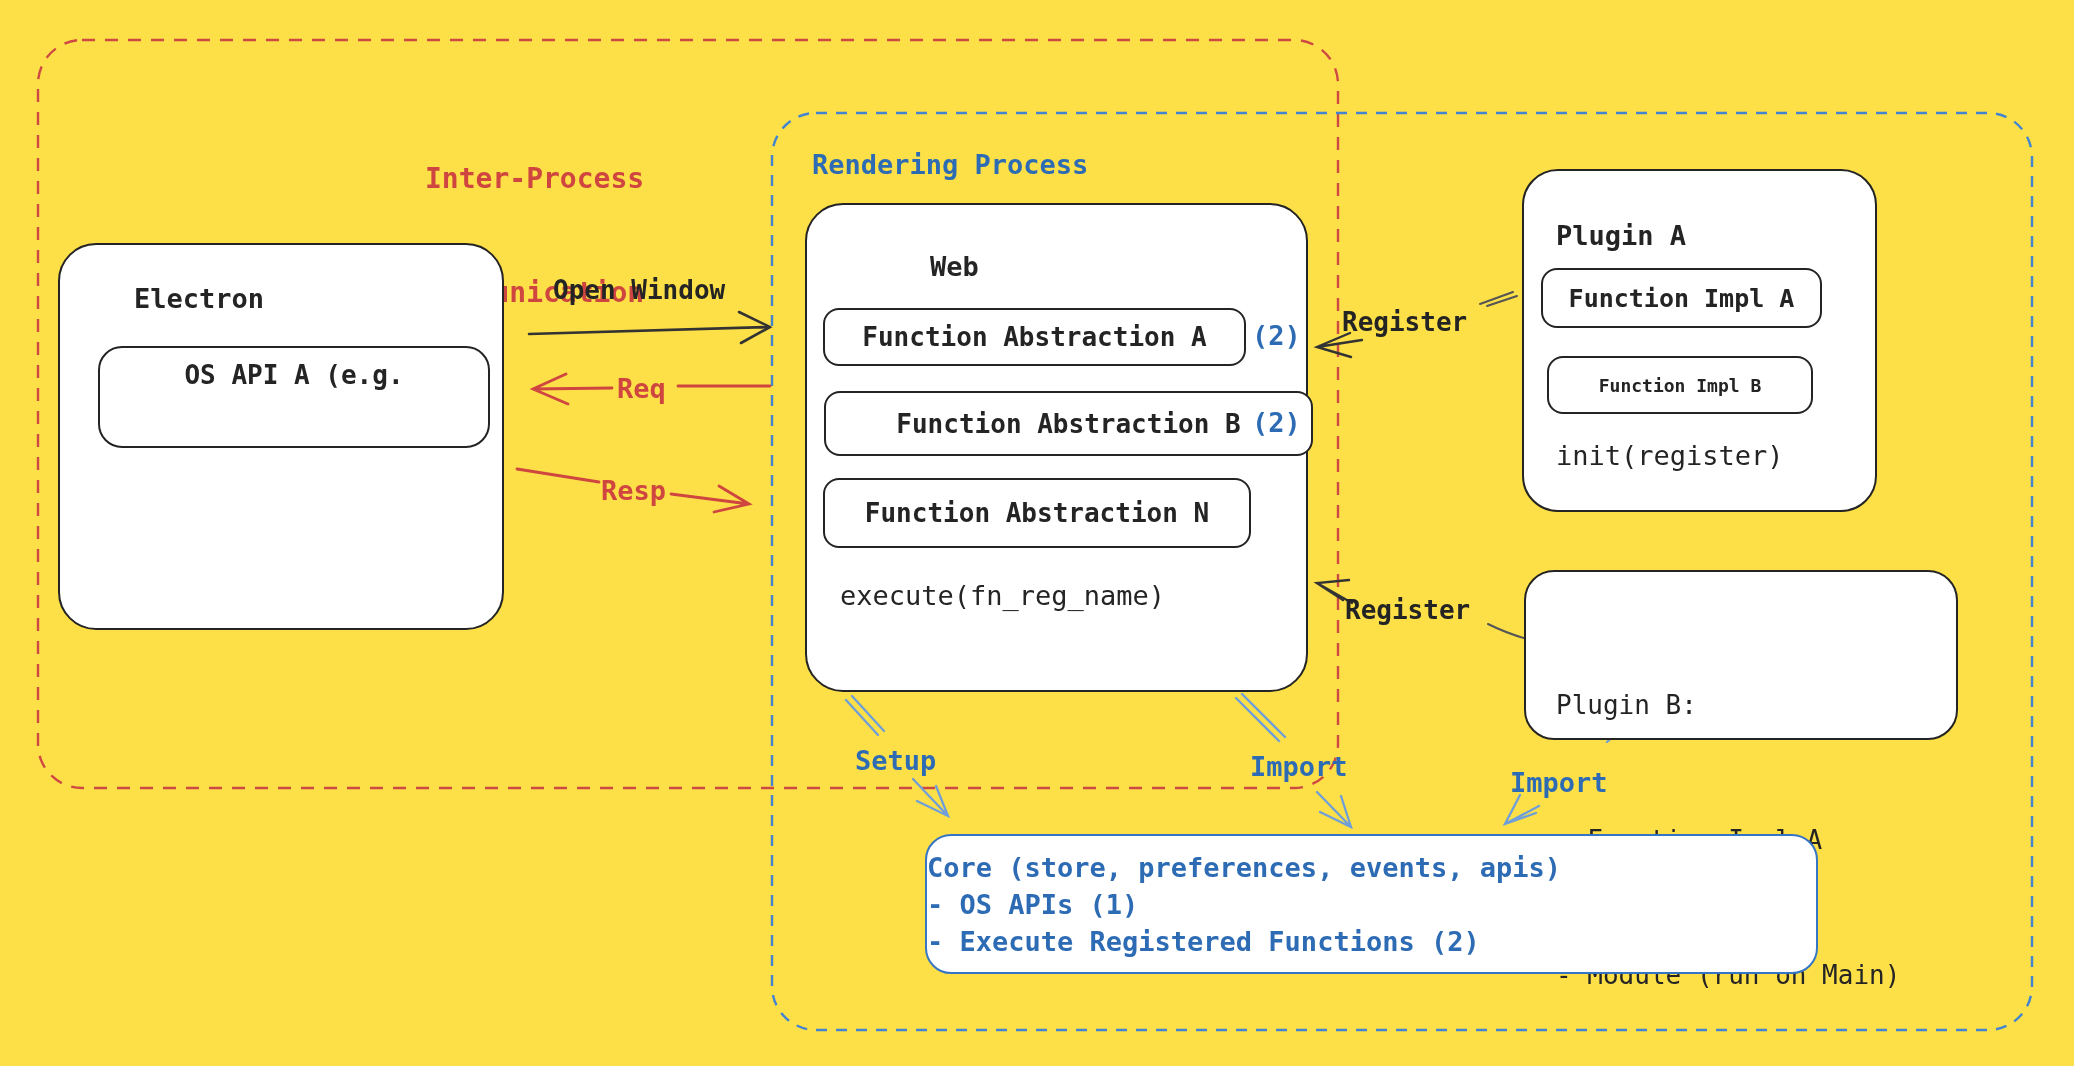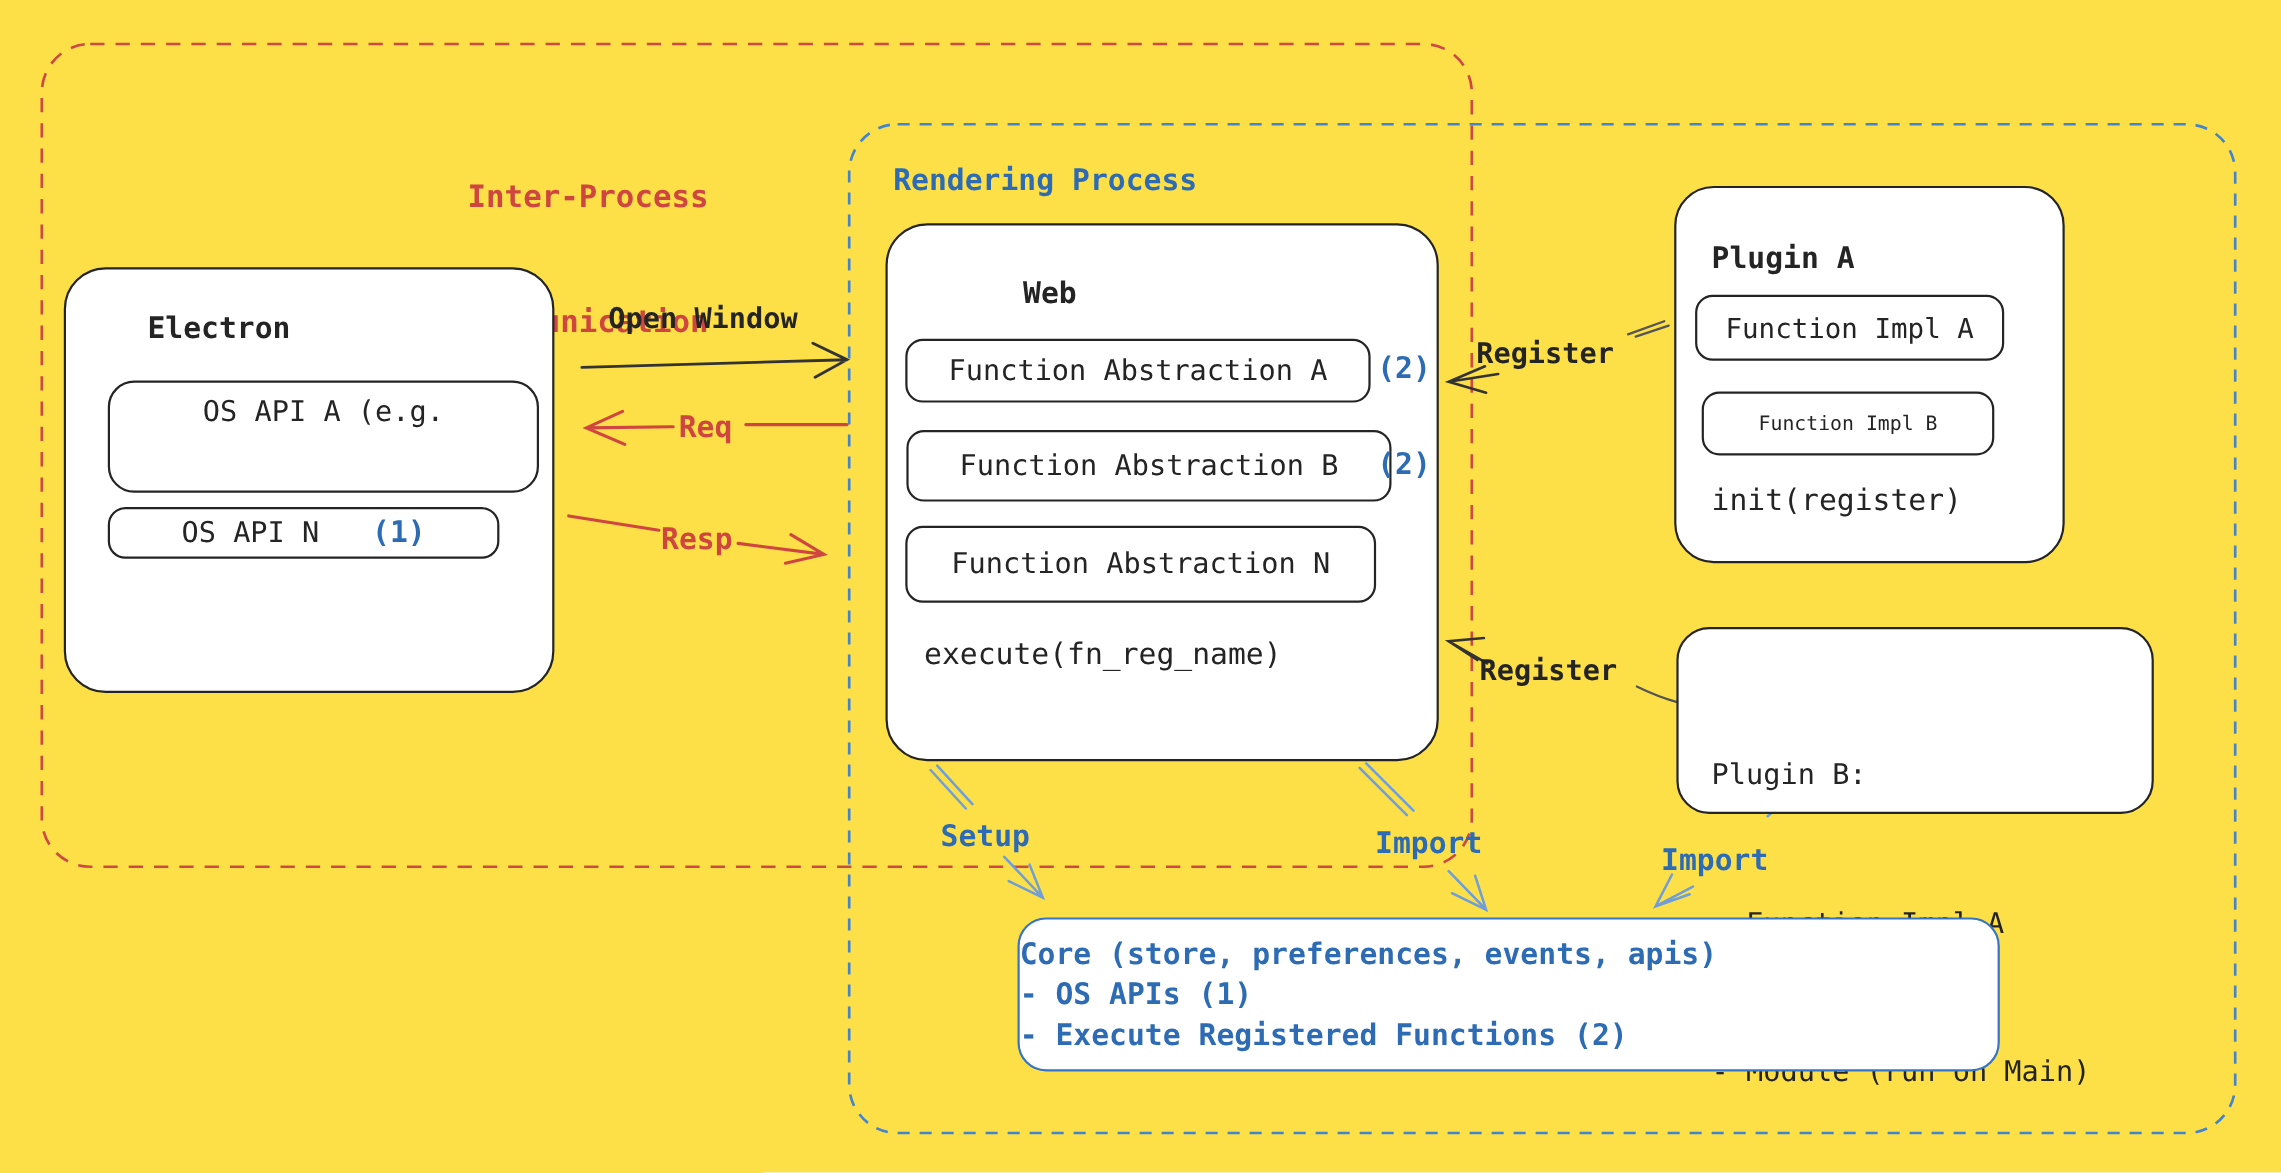--- a/index.html
+++ b/index.html
@@ -13,21 +13,21 @@
     position:absolute;background:#ffffff;border:2.5px solid #242424;box-sizing:border-box;
   }
   .lbl{position:absolute;white-space:pre;line-height:1.25;}
   .t-black{color:#242424;font-weight:600;}
   .t-red{color:#cf4540;font-weight:700;}
   .t-blue{color:#2d6cb4;font-weight:700;}
   .f27{font-size:27px;}
   .f26{font-size:26px;}
   .center-txt{display:flex;align-items:center;justify-content:center;}
   .badge{color:#2d6cb4;font-weight:700;}
-  .inner-label{font-size:26px;font-weight:400;color:#242424;white-space:pre;}
+  .inner-label{font-size:26px;font-weight:700;color:#242424;white-space:pre;}
 </style>
 </head>
 <body>
 
 <div class="canvas">
 
   <svg class="layer" viewBox="0 0 2074 1066">
 
     <rect x="38" y="40" width="1300" height="748" rx="44" fill="none" stroke="#cf4944" stroke-width="2.4" stroke-dasharray="13 10"></rect>
 
@@ -63,35 +63,31 @@
 
   <div class="box" style="left:58px;top:243px;width:446px;height:387px;border-radius:38px;">
     <div class="lbl t-black f27" style="left:30px;top:37px;margin-left:44px;">Electron</div>
 
     <div class="box" style="left:38px;top:101px;width:392px;height:102px;border-radius:24px;border-width:2px;">
       <div class="abs" style="left:0;top:12px;width:100%;text-align:center;">
         <span class="inner-label">OS API A (e.g.</span>
       </div>
     </div>
 
-    <div class="box center-txt" style="left:38px;top:216px;width:356px;height:47px;border-radius:16px;border-width:2px;">
-      <span class="inner-label">OS API N</span>
-        <span class="badge f27" style="margin-left:48px;">(1)</span>
-    </div>
   </div>
 
   <div class="box" style="left:805px;top:203px;width:503px;height:489px;border-radius:38px;">
     <div class="lbl t-black f27" style="left:123px;top:45px;font-weight:600;">Web</div>
 
     <div class="box center-txt" style="left:16px;top:103px;width:423px;height:58px;border-radius:16px;border-width:2px;">
       <span class="inner-label">Function Abstraction A</span>
     </div>
     <div class="lbl badge f27" style="left:445px;top:114px;">(2)</div>
 
-    <div class="box center-txt" style="left:17px;top:186px;width:441px;height:65px;border-radius:16px;border-width:2px;">
+    <div class="box center-txt" style="left:17px;top:186px;width:489px;height:65px;border-radius:16px;border-width:2px;">
       <span class="inner-label">Function Abstraction B</span>
     </div>
     <div class="lbl badge f27" style="left:445px;top:201px;">(2)</div>
 
     <div class="box center-txt" style="left:16px;top:273px;width:428px;height:70px;border-radius:16px;border-width:2px;">
       <span class="inner-label">Function Abstraction N</span>
     </div>
 
     <div class="lbl f27" style="left:33px;top:374px;font-weight:500;color:#242424;">execute(fn_reg_name)</div>
   </div>

